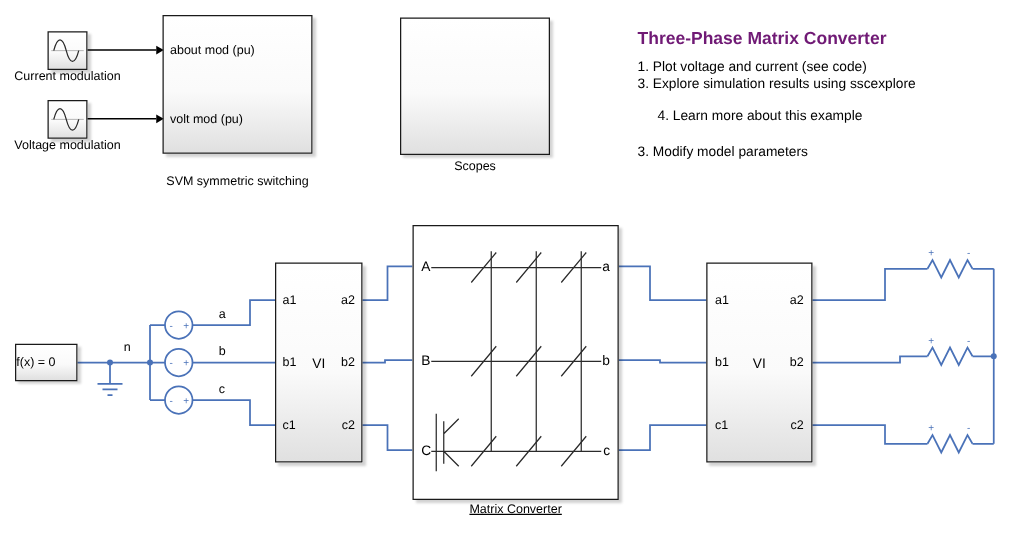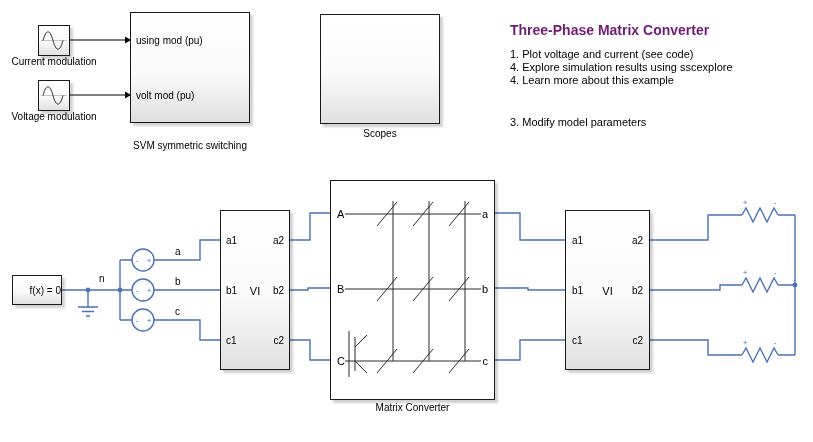--- a/index.html
+++ b/index.html
@@ -13,21 +13,21 @@
   .axis{stroke:#b5b5b5;stroke-width:0.8;fill:none;}
   .mark{font-family:"Liberation Sans",sans-serif;font-size:8px;fill:var(--color-wire,#4a72b8);}
   .block{position:absolute;box-sizing:border-box;border:1px solid #1a1a1a;
          background:linear-gradient(180deg,#ffffff 0%,#fafafa 55%,#e0e0e0 100%);
          box-shadow:2.5px 2.5px 2px rgba(0,0,0,.18);}
   .lbl{position:absolute;font-size:10px;color:#000;white-space:nowrap;line-height:12px;}
   .center{text-align:center;}
   .plbl{position:absolute;font-size:10px;color:#000;white-space:nowrap;line-height:12px;}
   .portletter{position:absolute;font-size:11px;color:#000;white-space:nowrap;line-height:14px;}
   .vilbl{position:absolute;left:0;right:0;text-align:center;font-size:11px;color:#000;line-height:14px;}
-  .solver{display:flex;align-items:center;justify-content:flex-end;font-size:10px;color:#000;}
+  .solver{display:flex;align-items:center;justify-content:flex-start;font-size:10px;color:#000;}
   .title{position:absolute;left:510px;top:22px;font-size:14px;font-weight:bold;color:#701a75;white-space:nowrap;}
   .instr{position:absolute;left:510px;font-size:11px;color:#000;white-space:nowrap;line-height:12px;}
 </style>
 </head>
 <body>
 
 <div class="canvas">
 
   <svg width="813" height="442" style="position:absolute;left:0;top:0;">
 
@@ -96,33 +96,33 @@
 
   <div class="block" style="left:38px;top:80px;width:32px;height:31px;">
     <svg width="30" height="29" viewBox="0 0 30 29">
       <path class="axis" d="M2,14.5 H28"></path>
       <path class="art" d="M4,14.5 C7,3 11,3 14,14.5 C17,26 21,26 24,14.5"></path>
     </svg>
   </div>
   <div class="lbl center" style="left:-6px;top:111px;width:120px;">Voltage modulation</div>
 
   <div class="block" style="left:130px;top:12px;width:120px;height:111px;">
-    <div class="plbl" style="left:5px;top:22px;">using mod (pu)</div>
+    <div class="plbl" style="left:5px;top:22px;">about mod (pu)</div>
     <div class="plbl" style="left:5px;top:77px;">volt mod (pu)</div>
   </div>
   <div class="lbl center" style="left:110px;top:140px;width:160px;">SVM symmetric switching</div>
 
   <div class="block" style="left:320px;top:14px;width:120px;height:110px;"></div>
   <div class="lbl center" style="left:320px;top:128px;width:120px;">Scopes</div>
 
   <div class="title">Three-Phase Matrix Converter</div>
   <div class="instr" style="top:48px;text-align:center;">1. Plot voltage and current (see code)</div>
-  <div class="instr" style="top:61px;">4. Explore simulation results using sscexplore</div>
+  <div class="instr" style="top:61px;">3. Explore simulation results using sscexplore</div>
   <div class="instr" style="top:74px;margin-top:42px;">3. Modify model parameters</div>
-  <div class="instr" style="top:74px;">4. Learn more about this example</div>
+  <div class="instr" style="top:87px;margin-left:16px;">4. Learn more about this example</div>
 
   <div class="block solver" style="left:12px;top:275px;width:50px;height:30px;">
     <span>f(x) = 0</span>
   </div>
   <div class="lbl" style="left:99px;top:273px;">n</div>
 
   <div class="lbl" style="left:175px;top:246px;">a</div>
   <div class="lbl" style="left:175px;top:276px;">b</div>
   <div class="lbl" style="left:175px;top:306px;">c</div>
 
@@ -151,21 +151,21 @@
         <path class="art" d="M18,150 V196 M24,156 V190 M24,166 L36,154 M24,180 L36,192"></path>
       </g>
     </svg>
     <div class="portletter" style="left:6px;top:26px;">A</div>
     <div class="portletter" style="left:6px;top:101px;">B</div>
     <div class="portletter" style="left:6px;top:173px;">C</div>
     <div class="portletter" style="right:6px;top:26px;">a</div>
     <div class="portletter" style="right:6px;top:101px;">b</div>
     <div class="portletter" style="right:6px;top:173px;">c</div>
   </div>
-  <div class="lbl center" style="left:332px;top:402px;width:161px;">Matrix Converter</div>
+  <div class="lbl center" style="left:332px;top:402px;width:161px;text-decoration:underline;">Matrix Converter</div>
 
   <div class="block" style="left:565px;top:210px;width:85px;height:160px;">
     <div class="plbl" style="left:6px;top:24px;">a1</div>
     <div class="plbl" style="left:6px;top:74px;">b1</div>
     <div class="plbl" style="left:6px;top:124px;">c1</div>
     <div class="plbl" style="right:6px;top:24px;">a2</div>
     <div class="plbl" style="right:6px;top:74px;">b2</div>
     <div class="plbl" style="right:6px;top:124px;">c2</div>
     <div class="vilbl" style="top:73px;">VI</div>
   </div>

